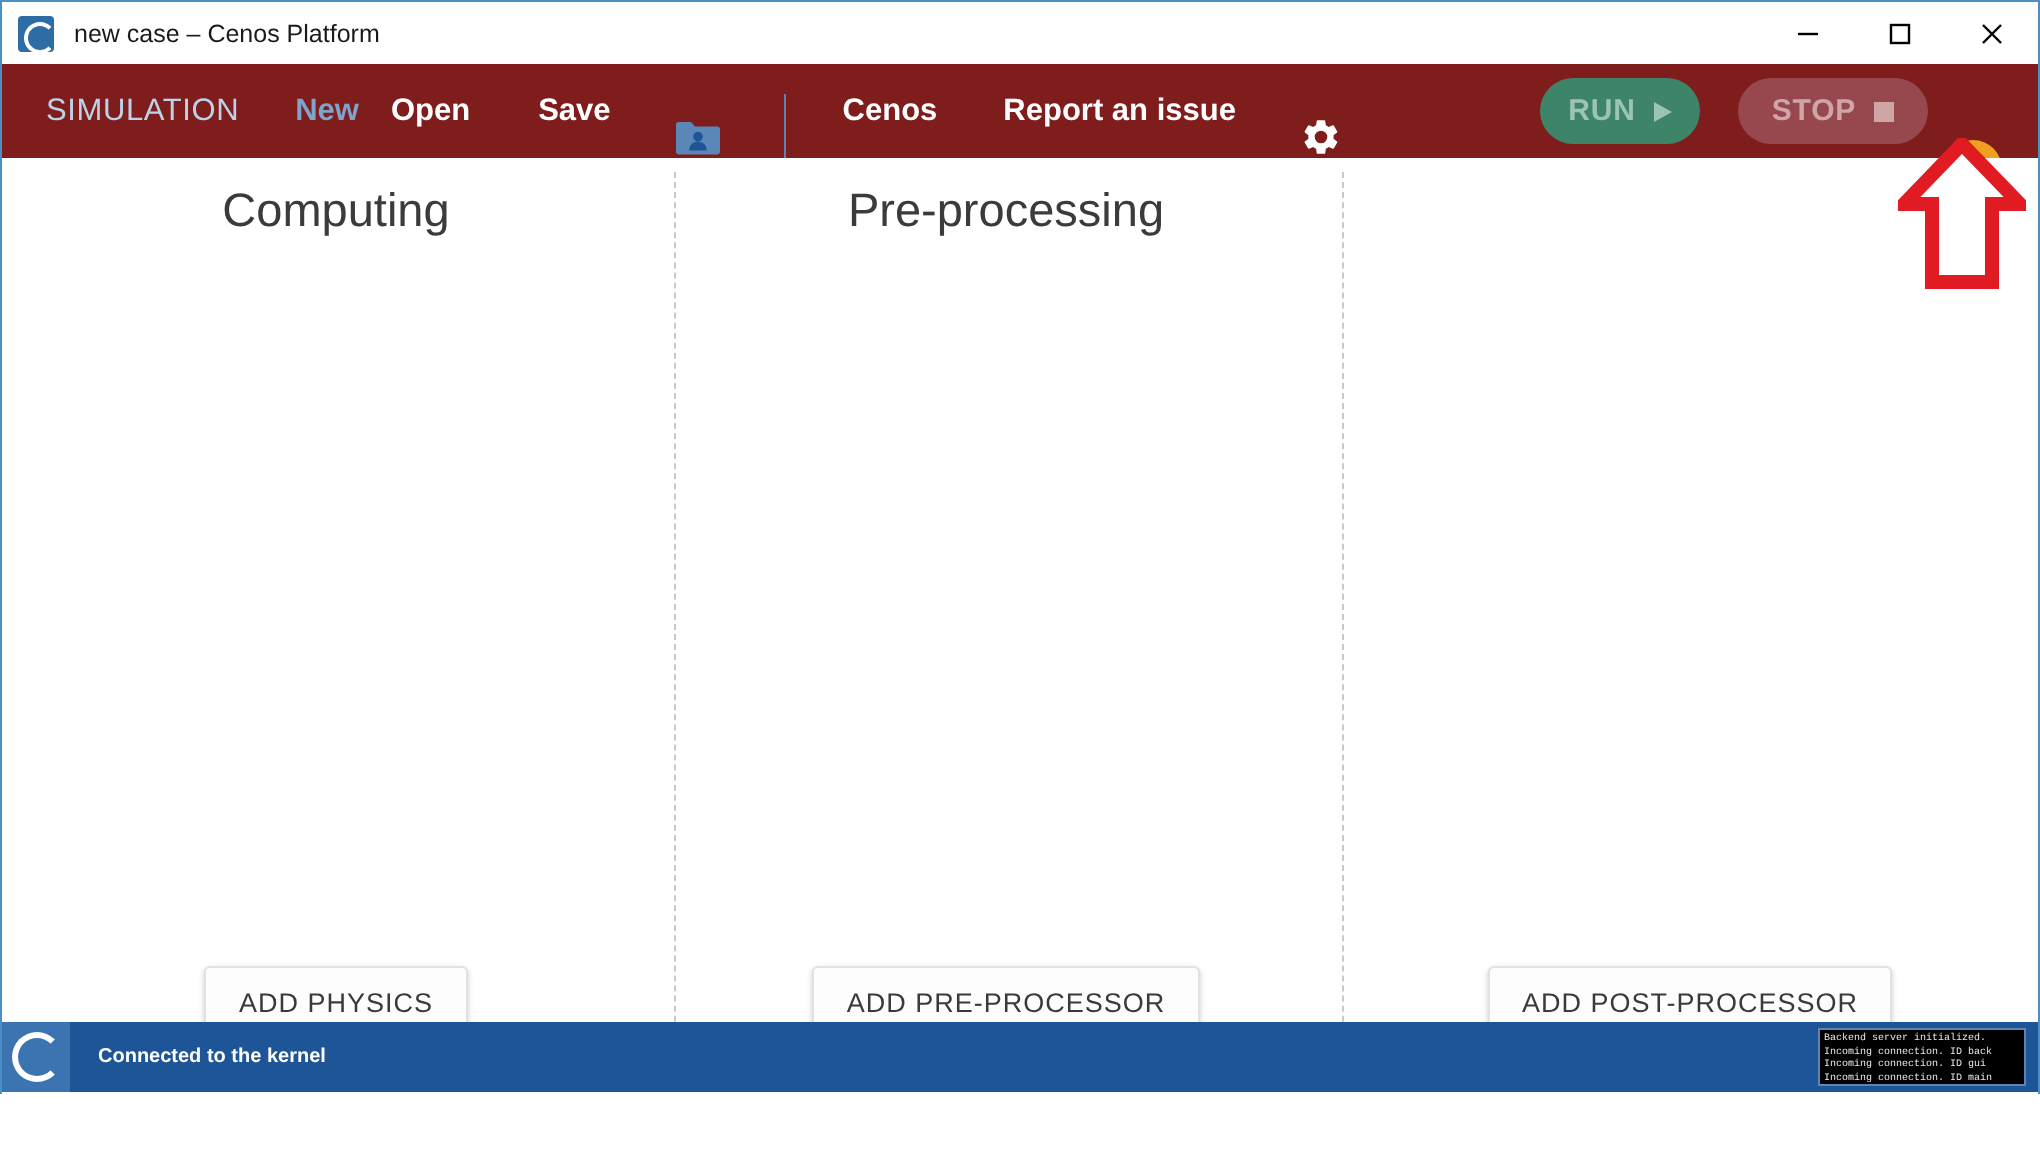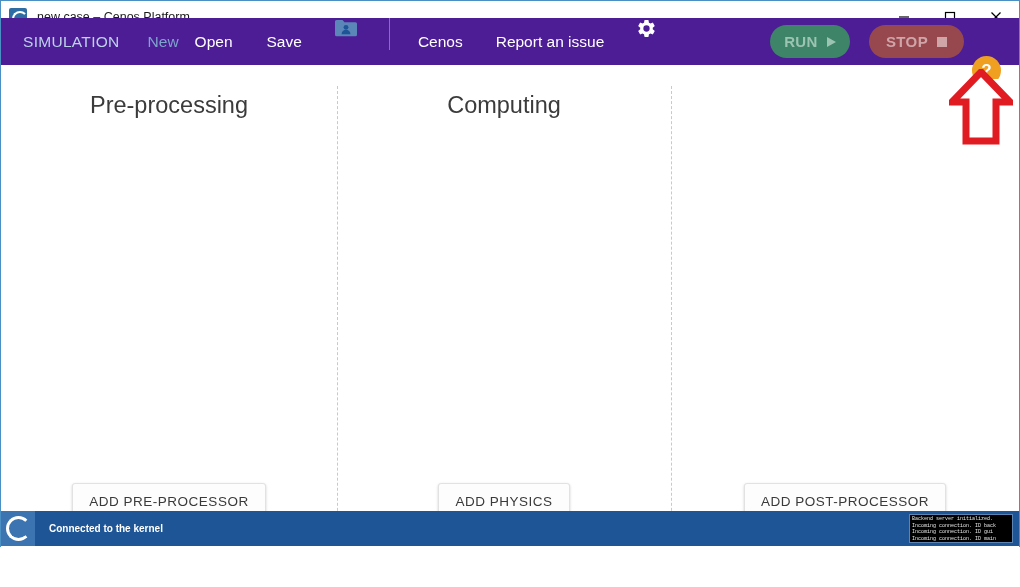--- a/index.html
+++ b/index.html
@@ -51,28 +51,28 @@
   }
   .win-btn {
     width: 46px; height: 31px;
     display: flex; align-items: center; justify-content: center;
     color: #000; background: transparent;
   }
   .win-btn svg { display: block; }
 
   
   .toolbar {
-    position: absolute; left: 0; top: 17px;
+    position: absolute; left: 0; top: 31px;
     width: 1018px; height: 47px;
-    background: #4c1d95;
-    display: flex; align-items: flex-start;
+    background: #7f1d1d;
+    display: flex; align-items: flex-end;
   }
   .tb-item {
     font-size: 15.5px;
-    font-weight: normal;
+    font-weight: bold;
     color: #ffffff;
     padding: 0 0;
     white-space: nowrap;
     line-height: 47px;
   }
   .tb-simulation { color: #bcd2e8; font-weight: normal; margin-left: 22px; letter-spacing: 0.3px; }
   .tb-new { color: #7ea4cc; margin-left: 28px; }
   .tb-open { margin-left: 16px; }
   .tb-save { margin-left: 34px; }
   .tb-saveas { margin-left: 33px; }
@@ -276,27 +276,27 @@
       </div>
     </div>
     <div class="help-btn">?</div>
   </div>
 
   <div class="canvas">
     <div class="col-divider divider-1"></div>
     <div class="col-divider divider-2"></div>
 
     <div class="columns">
+      <div class="col col-comp">
+        <div class="col-title">Computing</div>
+        <div class="add-btn">ADD PHYSICS</div>
+      </div>
       <div class="col col-pre">
         <div class="col-title">Pre-processing</div>
         <div class="add-btn">ADD PRE-PROCESSOR</div>
-      </div>
-      <div class="col col-comp">
-        <div class="col-title">Computing</div>
-        <div class="add-btn">ADD PHYSICS</div>
       </div>
       <div class="col col-post">
         <div class="add-btn">ADD POST-PROCESSOR</div>
       </div>
     </div>
   </div>
 
   <div class="arrow-annot">
     <svg width="64" height="76" viewBox="0 0 64 76">
       <polygon points="32,3 61,33 47,33 47,72 17,72 17,33 3,33" fill="#ffffff" stroke="#e11b22" stroke-width="7" stroke-linejoin="miter"></polygon>

